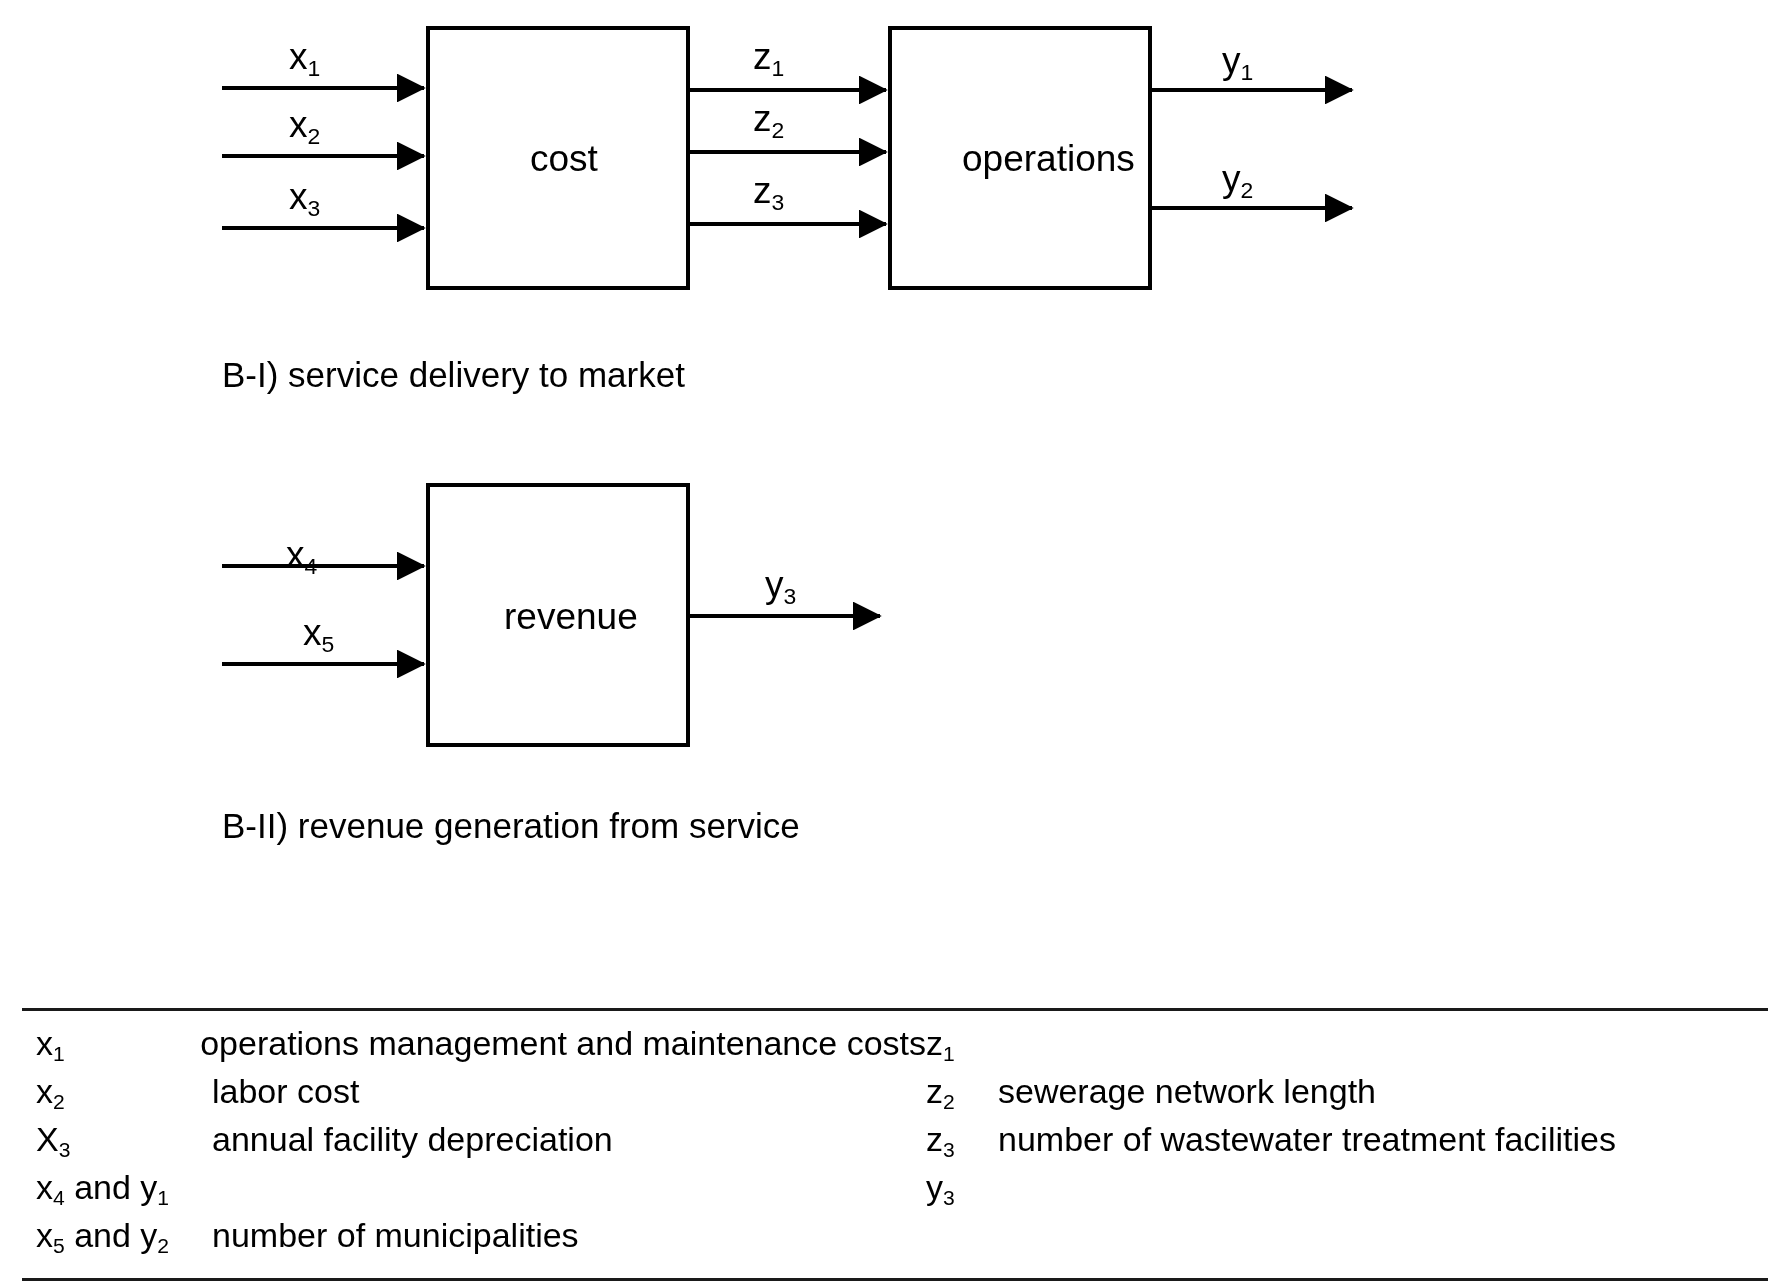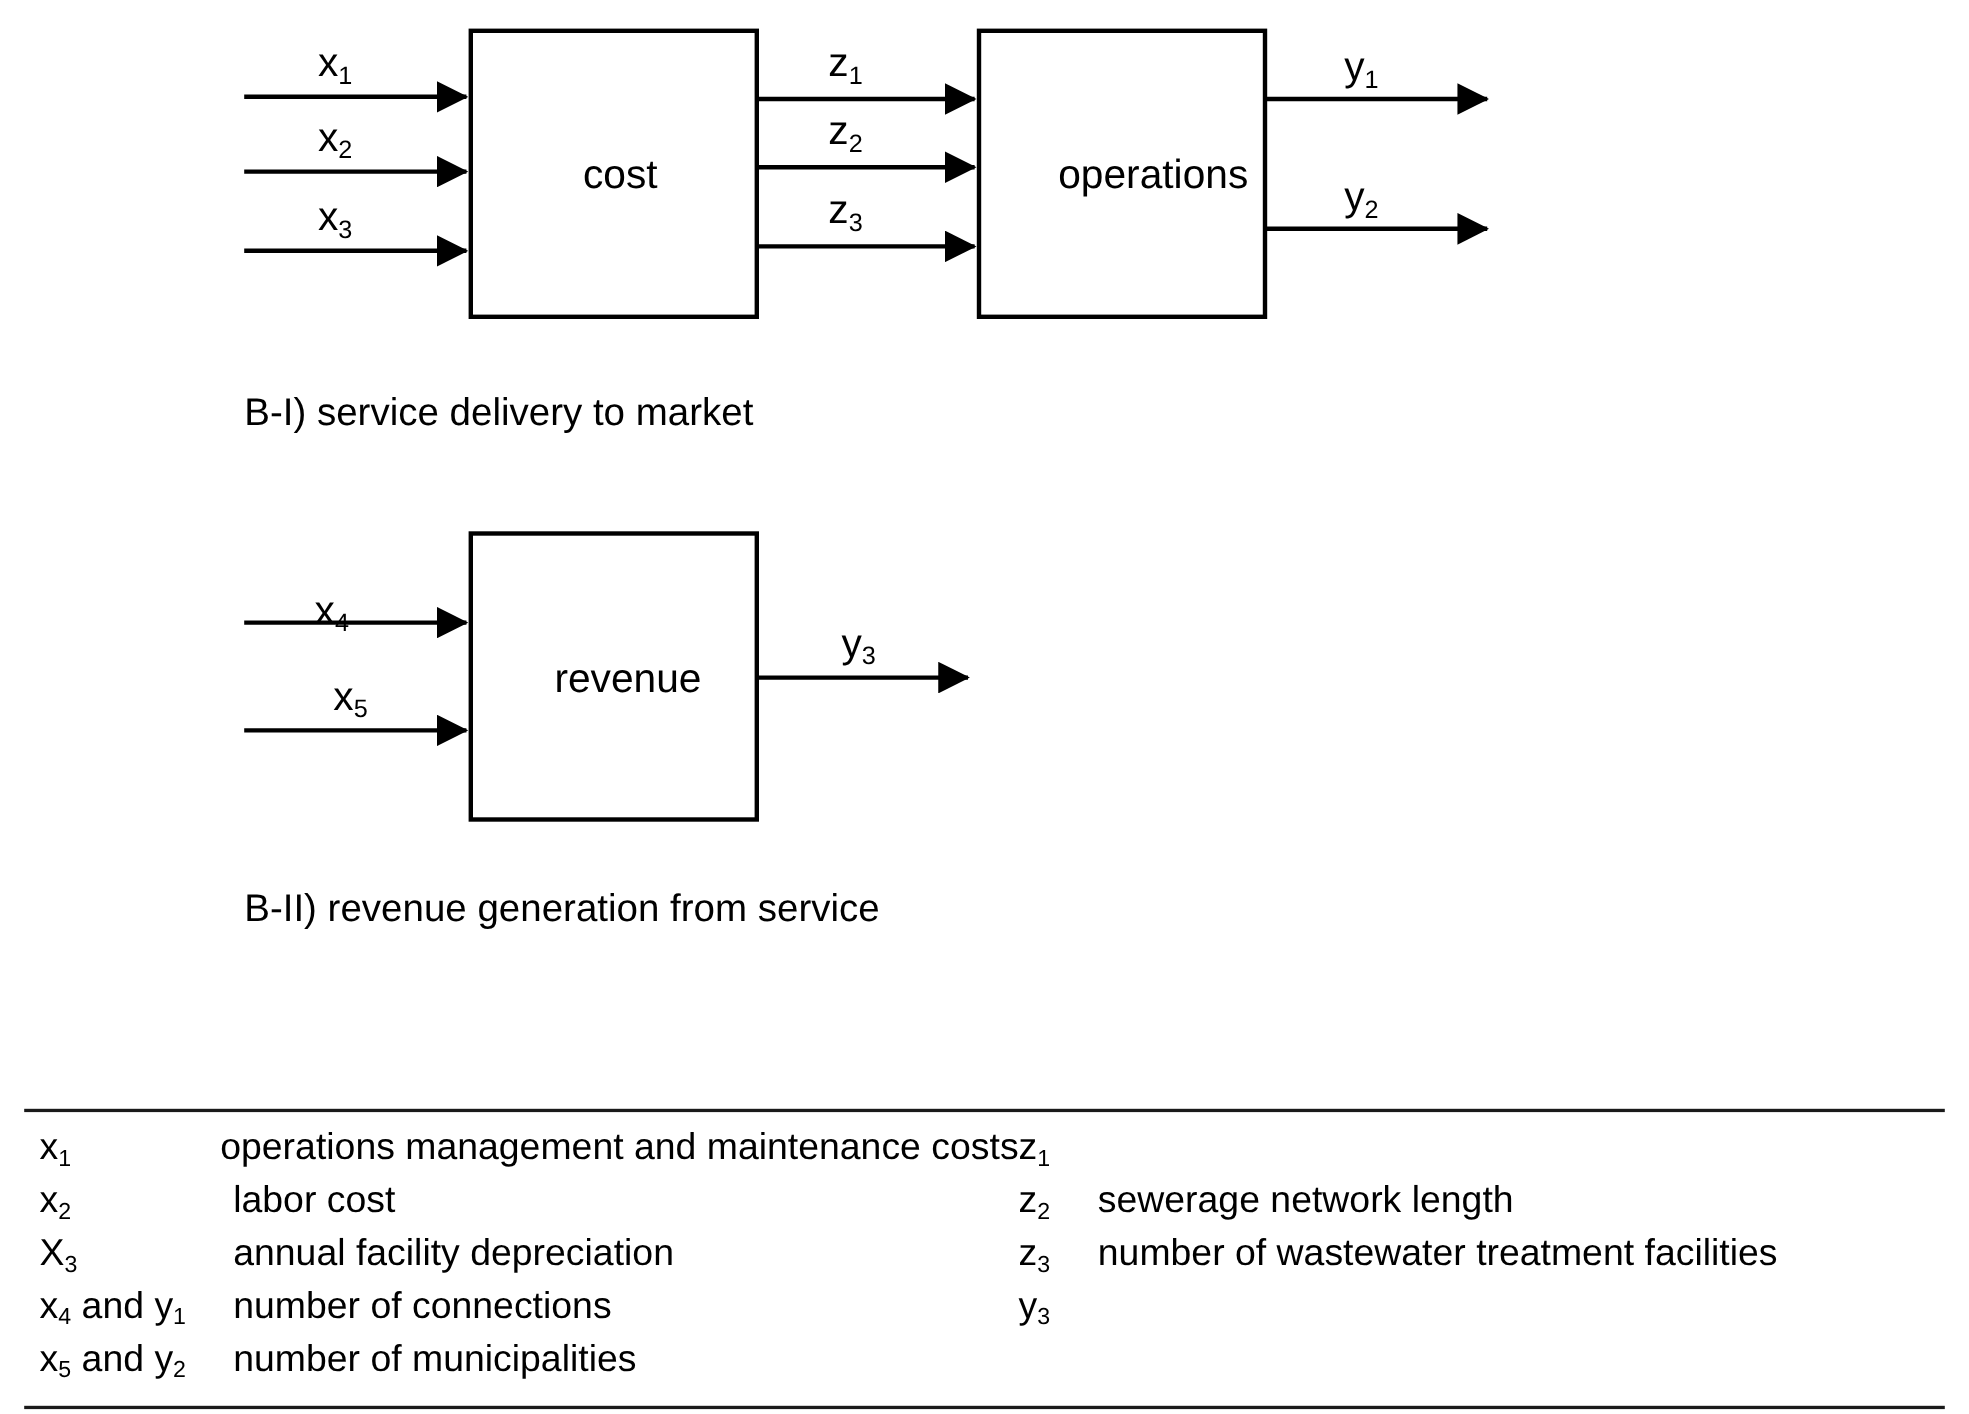--- a/index.html
+++ b/index.html
@@ -180,21 +180,20 @@
           <span class="legend-desc">labor cost</span>
         </div>
 
         <div class="legend-row">
           <span class="legend-sym"><span>X</span><sub>3</sub></span>
           <span class="legend-desc">annual facility depreciation</span>
         </div>
 
         <div class="legend-row">
           <span class="legend-sym"><span>x</span><sub>4</sub><span> and y</span><sub>1</sub></span>
-          <span class="legend-desc">number of connections</span>
         </div>
 
         <div class="legend-row">
           <span class="legend-sym"><span>x</span><sub>5</sub><span> and y</span><sub>2</sub></span>
           <span class="legend-desc">number of municipalities</span>
         </div>
 
       </div>
 
       <div class="legend-col right">

